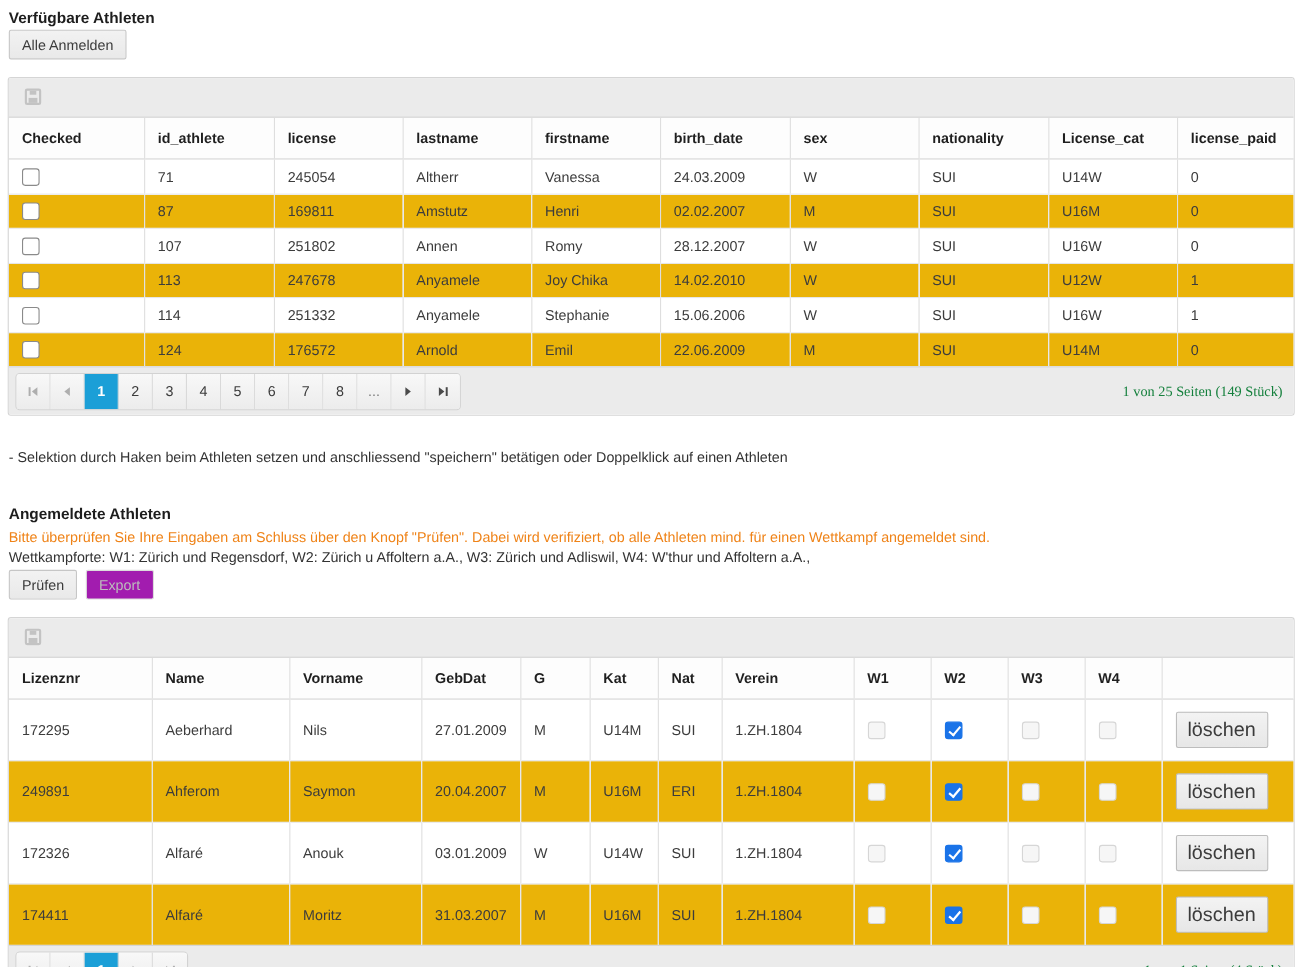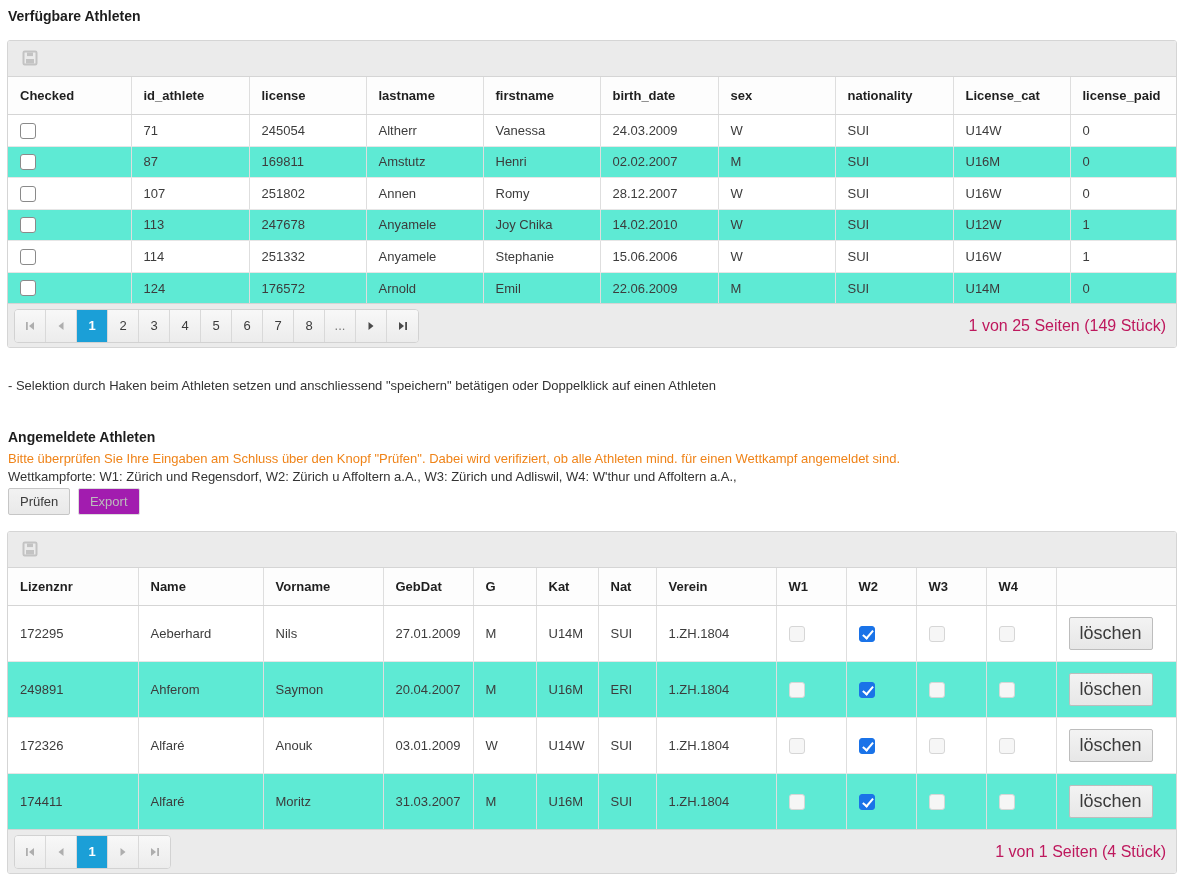--- a/index.html
+++ b/index.html
@@ -35,21 +35,21 @@
     overflow:hidden; white-space:nowrap; font-size:13px;
   }
   .grid-table th:first-child, .grid-table td:first-child { border-left:0; }
   .grid-table thead th {
     font-weight:bold; color:#1f1f1f; background:#fdfdfd;
     border-bottom:1px solid #d5d5d5; padding:11px 12px;
   }
   .grid-table tbody td { color:#3c3c3c; border-bottom:1px solid #e6e6e6; }
   #grid-available tbody td { padding:7px 12px; height:22px; }
   #grid-registered tbody td { padding:11px 12px; height:49px; }
-  .grid-table tbody tr.alt td { background:#5eead4; }
+  .grid-table tbody tr.alt td { background:#eab308; }
   .grid-table tbody tr:last-child td { border-bottom:0; }
 
   
   .grid-pager {
     background:#ebebeb; border-top:1px solid #d5d5d5;
     display:flex; align-items:center; justify-content:space-between;
     padding:6px 10px 6px 6px; height:44px;
   }
   .pager-group {
     display:inline-flex; border:1px solid #d2d2d2; border-radius:4px;
@@ -57,21 +57,21 @@
   }
   .pager-btn {
     width:31px; height:32px; display:flex; align-items:center; justify-content:center;
     border-right:1px solid #d9d9d9; background:linear-gradient(#f8f8f8,#ececec);
     color:#3c3c3c; font-size:13px; cursor:pointer; user-select:none;
   }
   .pager-btn:last-child { border-right:0; }
   .pager-btn.active { background:#1b9fd7; color:#fff; font-weight:bold; cursor:default; }
   .pager-btn.ellipsis { color:#7a7a7a; }
   .pager-icon svg { display:block; }
-  .pager-info { color:#be185d; font-size:16px; }
+  .pager-info { color:#15803d; font-size:13px;font-family:Liberation Serif, serif; }
 
   
   .cb {
     display:inline-block; width:16px; height:16px; vertical-align:middle;
     border:1px solid #8a8a8a; border-radius:3px; background:#fff; position:relative;
   }
   .cb.dim { border-color:#d6d6d6; background:#f6f6f6; }
   .cb.checked { background:#1a73e8; border-color:#1a73e8; }
   .cb.checked::after {
     content:""; position:absolute; left:5px; top:1px;
@@ -88,20 +88,23 @@
     border:1px solid #bdbdbd; border-radius:2px; padding:5px 10px; cursor:pointer;
   }
   .save-icon svg { display:block; }
 </style>
 </head>
 <body>
 
 <div class="page">
 
   <h2 class="section-title">Verfügbare Athleten</h2>
+  <div class="btn-row">
+    <button class="btn">Alle Anmelden</button>
+  </div>
 
   <div class="grid" id="grid-available">
     <div class="grid-toolbar">
       <span class="save-icon">
         <svg width="16" height="16" viewBox="0 0 16 16">
           <rect x="1.5" y="1.5" width="13" height="13" rx="1.2" fill="none" stroke="#c3c3c3" stroke-width="2"></rect>
           <rect x="5" y="2.5" width="6" height="3.6" fill="#c3c3c3"></rect>
           <rect x="4" y="9" width="8" height="4.5" fill="#c3c3c3"></rect>
         </svg>
       </span>

